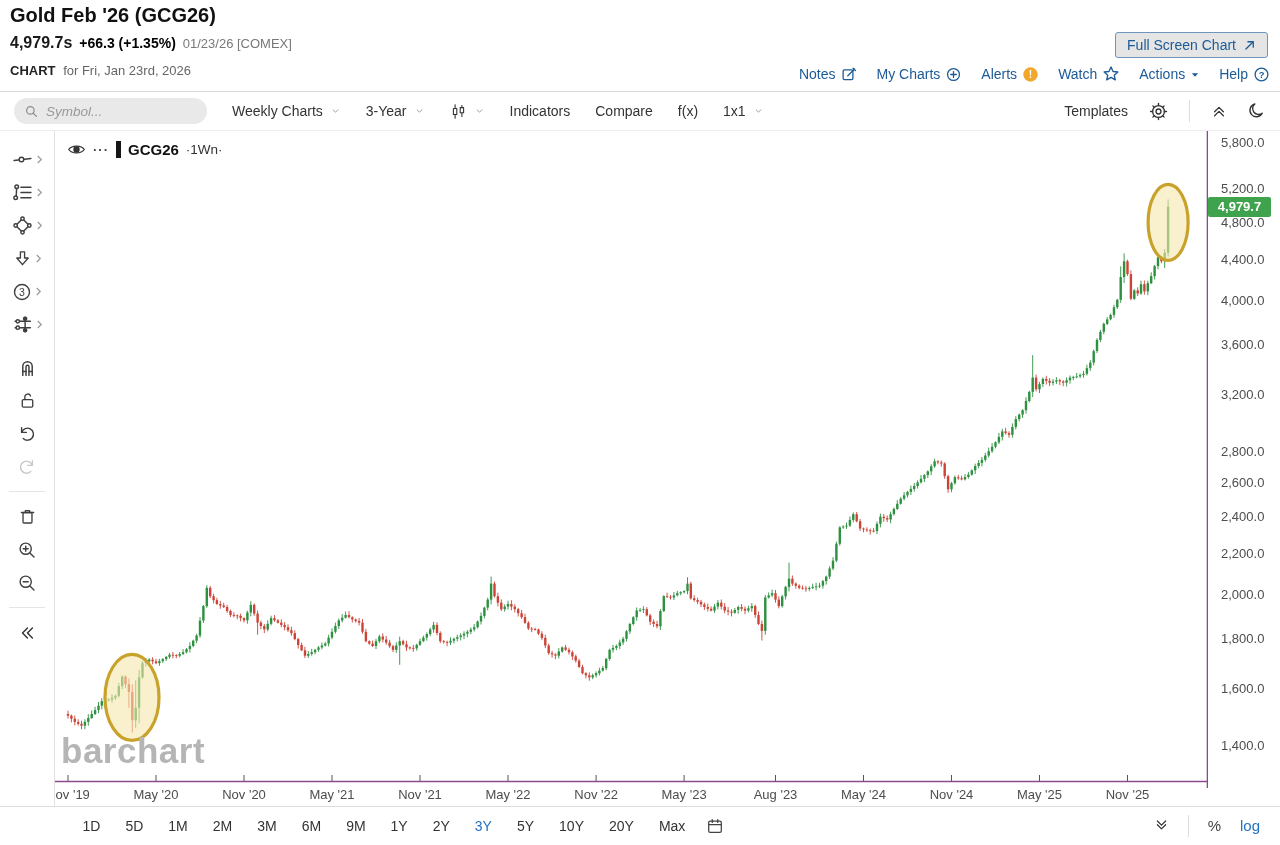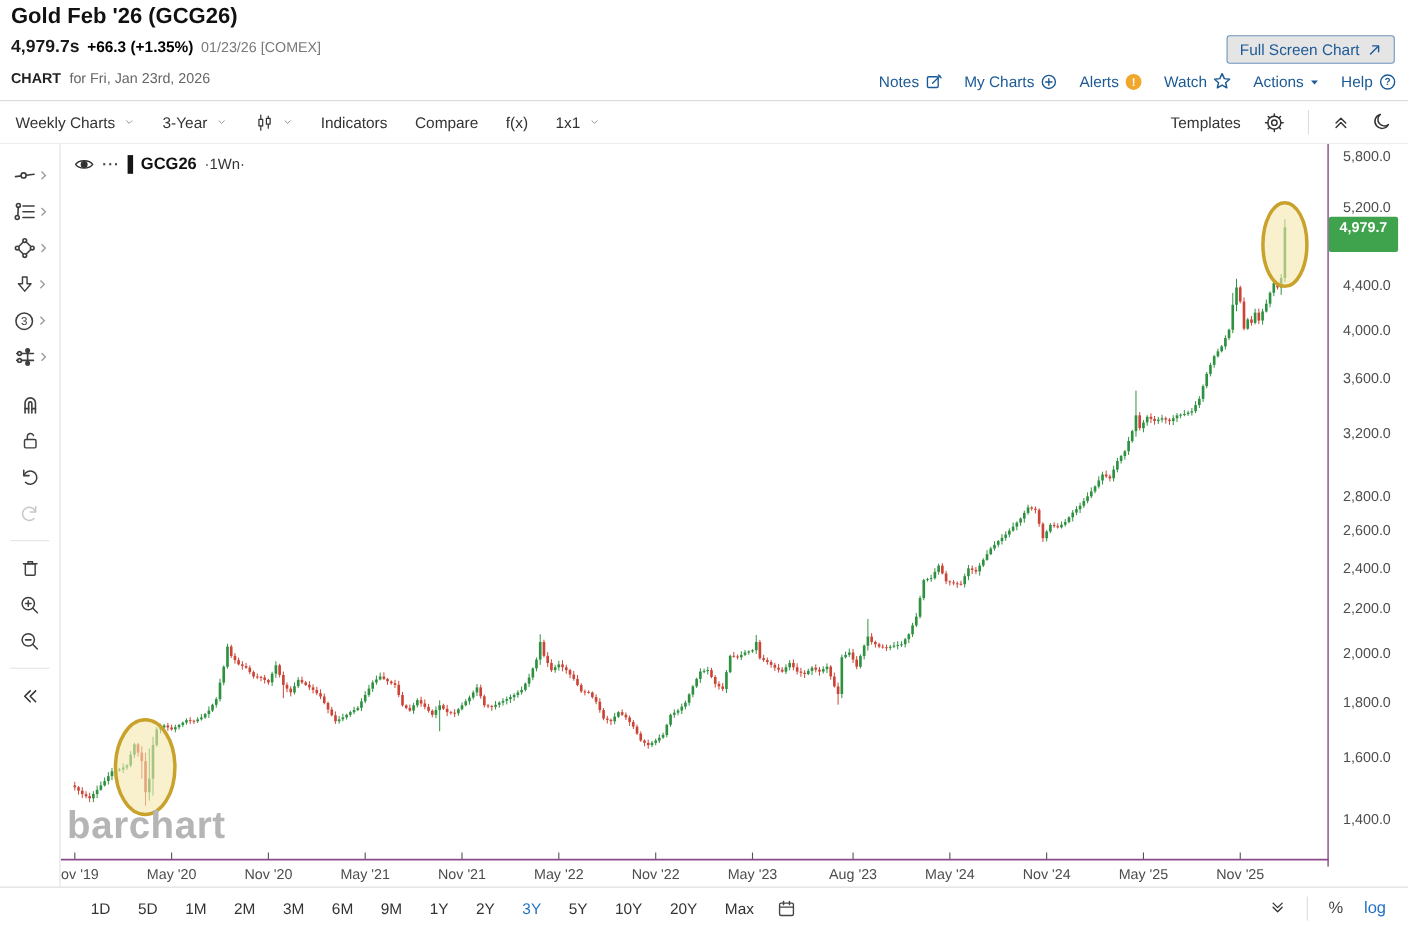--- a/index.html
+++ b/index.html
@@ -50,21 +50,21 @@
   #chart-svg { position:absolute; left:0; top:0; }
   .legend { position:absolute; top:9px; left:12px; display:flex; align-items:center; gap:7px; }
   .legend .dots { font-weight:bold; color:#444; letter-spacing:1px; font-size:13px; cursor:pointer; }
   .legend .series-bar { width:5px; height:17px; background:#161616; }
   .legend .sym { font-size:15px; font-weight:bold; color:#111; }
   .legend .freq { font-size:13.5px; color:#333; }
   .watermark { position:absolute; top:600px; left:6px; font-size:35px; font-weight:bold;
     color:#b5b5b5; letter-spacing:0.5px; }
   .ylab { position:absolute; left:1166px; font-size:13px; color:#4d4d4d; transform:translateY(-50%); white-space:nowrap; }
   .xlab { position:absolute; top:656px; font-size:13px; color:#4d4d4d; transform:translateX(-50%); white-space:nowrap; }
-  .price-badge { position:absolute; left:1153px; width:63px; height:32px; background:#3fa34d;
+  .price-badge { position:absolute; left:1153px; width:63px; height:20px; background:#3fa34d;
     color:#fff; font-size:13px; font-weight:bold; text-align:center; line-height:20px; border-radius:2px; }
 
   
   .bottombar { height:38px; border-top:1px solid #dcdcdc; display:flex; align-items:center;
     padding-left:70px; font-size:14px; }
   .periods { display:flex; align-items:center; }
   .period { padding:0 12.5px; color:#333; cursor:pointer; }
   .period.active { color:#2272c3; }
   .cal { margin-left:8px; display:flex; align-items:center; cursor:pointer; color:#444; }
   .bb-right { margin-left:auto; margin-right:20px; display:flex; align-items:center; gap:19px; }
@@ -147,20 +147,29 @@
           <svg class="ic" width="17" height="17" viewBox="0 0 20 20" fill="none" stroke="#1c5a96" stroke-width="1.5" stroke-linecap="round" stroke-linejoin="round">
             <circle cx="10" cy="10" r="7.5"></circle>
             <text x="10" y="13.8" font-size="11" font-weight="bold" fill="#1c5a96" stroke="none" text-anchor="middle">?</text>
           </svg>
         </span>
       </span>
     </nav>
 </div>
 
 <div class="toolbar">
+  <div class="search-pill">
+    <span id="search-icon">
+        <svg class="ic" width="15" height="15" viewBox="0 0 20 20" fill="none" stroke="#8a8a8a" stroke-width="1.6" stroke-linecap="round" stroke-linejoin="round">
+          <circle cx="8.5" cy="8.5" r="5"></circle>
+          <line x1="12.2" y1="12.2" x2="16.5" y2="16.5"></line>
+        </svg>
+      </span>
+    <input placeholder="Symbol..." style="">
+  </div>
   <div class="dd">
     <span>Weekly Charts</span>
     <span class="caret-slot">
         <svg class="ic" width="11" height="8" viewBox="0 0 20 20" fill="none" stroke="#777" stroke-width="1.8" stroke-linecap="round" stroke-linejoin="round">
           <path d="M4 7 L10 13 L16 7"></path>
         </svg>
       </span>
   </div>
   <div class="dd">
     <span>3-Year</span>

